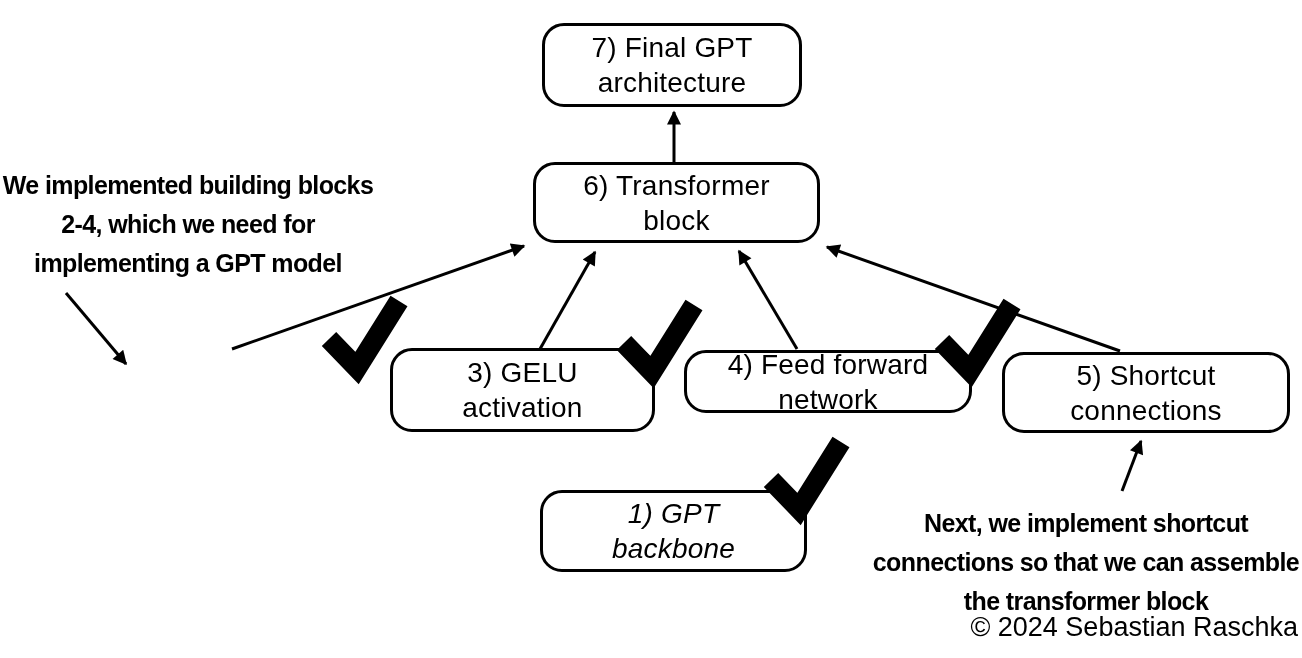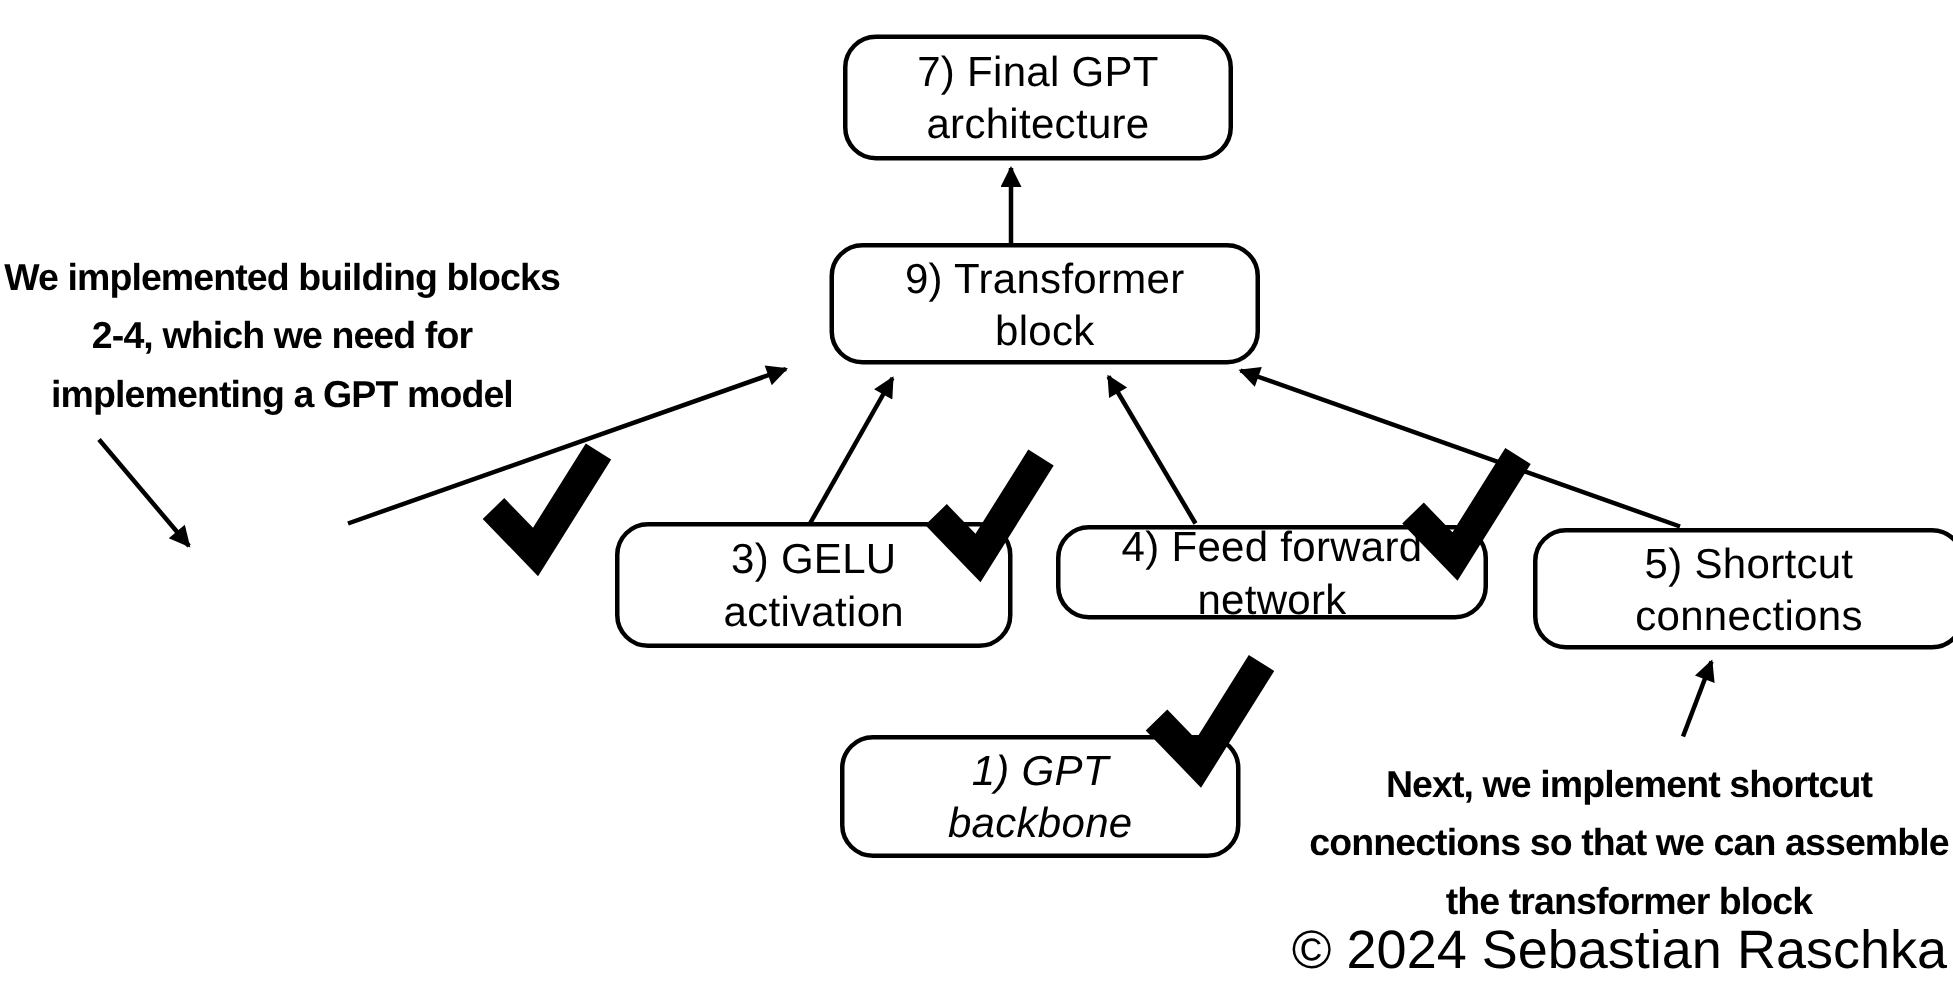--- a/index.html
+++ b/index.html
@@ -20,21 +20,20 @@
     position: absolute;
     box-sizing: border-box;
     border: 3.5px solid #000000;
     border-radius: 22px;
     background: #ffffff;
     display: flex;
     align-items: center;
     justify-content: center;
     text-align: center;
     z-index: 1;
-    margin-left: 20px;
   }
   .box-label {
     font-size: 28px;
     line-height: 35px;
     white-space: pre-line;
     letter-spacing: 0.2px;
   }
   .note {
     position: absolute;
     font-weight: bold;
@@ -44,21 +43,21 @@
     text-align: center;
     white-space: pre;
     z-index: 1;
   }
   #note-left   { left: -22px; top: 166px; width: 420px; }
   #note-right  { left: 866px; top: 504px; width: 440px; }
   #copyright {
     position: absolute;
     right: 4px;
     top: 612px;
-    font-size: 36px;
+    font-size: 27px;
     font-weight: normal;
     letter-spacing: 0px;
     white-space: pre;
     z-index: 1;
   }
   #overlay {
     position: absolute;
     left: 0;
     top: 0;
     z-index: 2;
@@ -81,21 +80,21 @@
 <body>
 
 <div id="canvas">
 
   <div class="box" style="left:542px; top:23px;  width:260px; height:84px;">
     <span class="box-label">7) Final GPT
 architecture</span>
   </div>
 
   <div class="box" style="left:533px; top:162px; width:287px; height:81px;">
-    <span class="box-label">9) Transformer
+    <span class="box-label">6) Transformer
 block</span>
   </div>
 
 
   <div class="box" style="left:390px; top:348px; width:265px; height:84px;">
     <span class="box-label">3) GELU
 activation</span>
   </div>
 
   <div class="box" style="left:684px; top:350px; width:288px; height:63px;">

